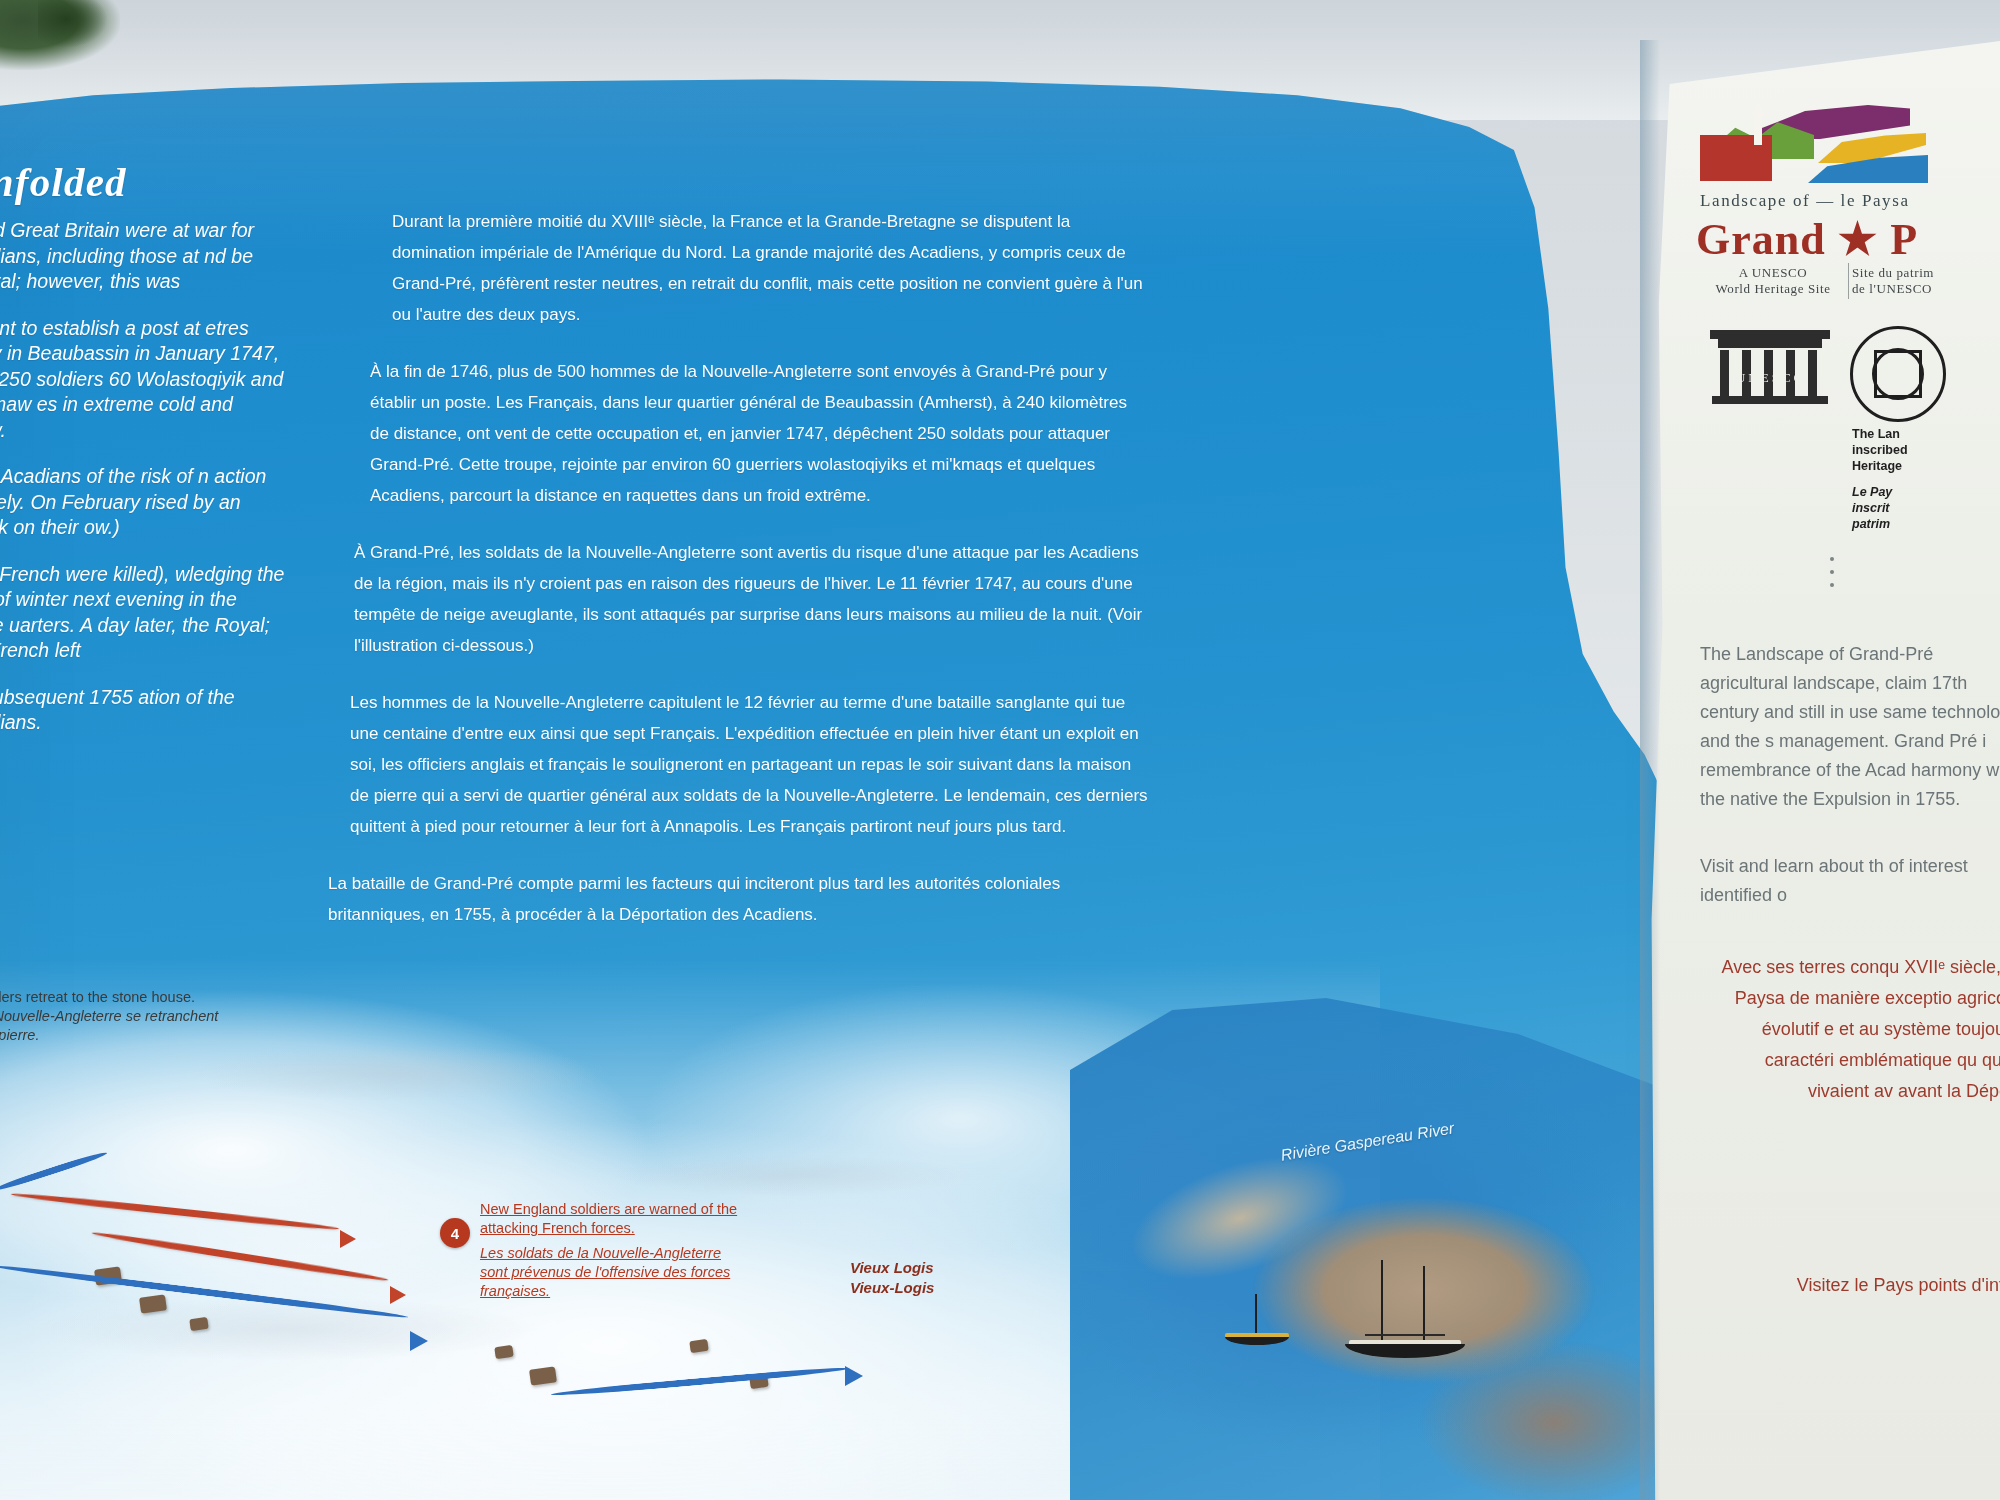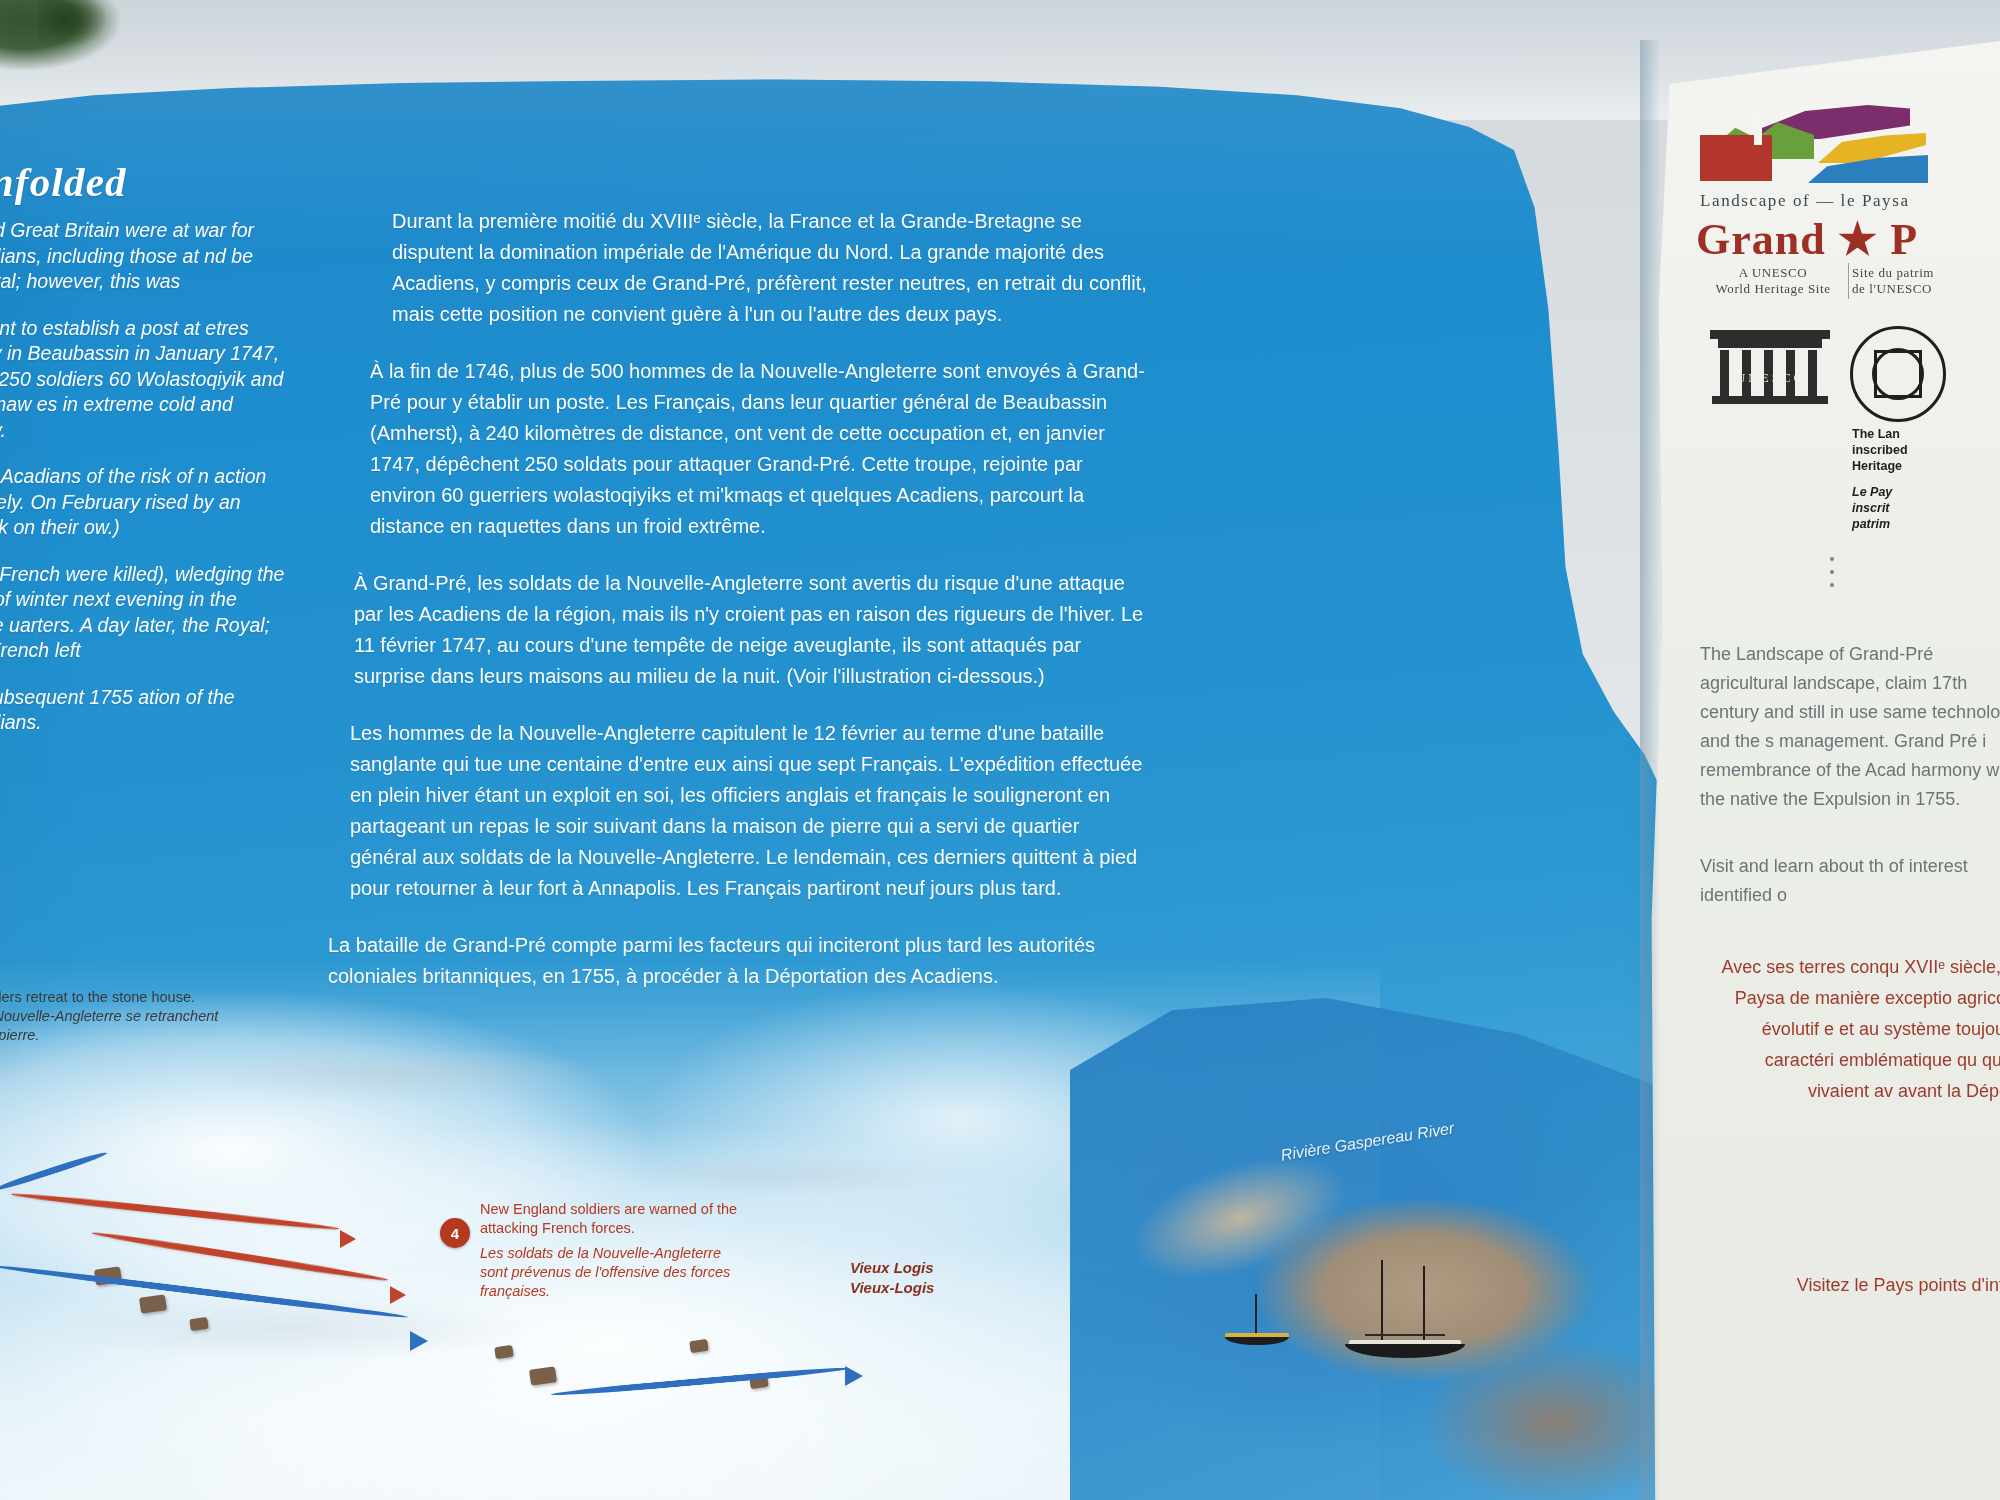--- a/index.html
+++ b/index.html
@@ -52,21 +52,21 @@
   }
 
   
   .col-en { position:absolute; left:-34px; top:140px; width:330px; color:#fff;
             font-family:"Liberation Sans", sans-serif; font-style:italic; font-size:19.5px;
             line-height:25.5px; text-shadow:0 1px 1px rgba(0,0,0,.12); }
   .col-en p { margin-bottom:21px; }
 
   
   .col-fr { position:absolute; left:360px; top:128px; width:800px; color:#fff;
-            font-family:"Liberation Sans", sans-serif; font-size:20px;
+            font-family:"Liberation Sans", sans-serif; font-size:17px;
             line-height:31px; text-shadow:0 1px 1px rgba(0,0,0,.12); }
   .col-fr p { margin-bottom:26px; }
   .col-fr p.indent1 { padding-left:42px; }
   .col-fr p.indent2 { padding-left:20px; }
   .col-fr p.indent3 { padding-left:4px; }
   .col-fr p.last { padding-left:-22px; margin-left:-22px;margin-top:20px; }
 
   
   .snow {
     position:absolute; left:-10px; top:880px; width:1400px; height:640px;
@@ -137,21 +137,21 @@
   .arrow-blue { position:absolute; border-top:7px solid #2f6fc0; border-radius:60%; }
   .arrowhead { position:absolute; width:0; height:0; }
 
   .marker {
     position:absolute; width:30px; height:30px; border-radius:50%;
     background:#b6381f; color:#fff; font-size:15px; font-weight:bold;
     display:flex; align-items:center; justify-content:center;
     box-shadow:0 1px 3px rgba(0,0,0,.3);
   }
 
-  .cap { position:absolute; color:#b6381f; font-size:14.5px; line-height:19px; }
+  .cap { position:absolute; color:#b6381f; font-size:14.5px; line-height:19px;text-decoration:underline; }
   .cap.fr { font-style:italic; }
   .cap-dark { position:absolute; color:#8b2f1d; font-size:15px; line-height:20px; font-weight:bold; }
 
   .hut { position:absolute; width:26px; height:16px; background:#7a6048;
          border-radius:3px; transform:rotate(-8deg);
          box-shadow:1px 2px 3px rgba(0,0,0,.25); }
   .hut.s { width:18px; height:12px; }
 
   
   .rpanel {

